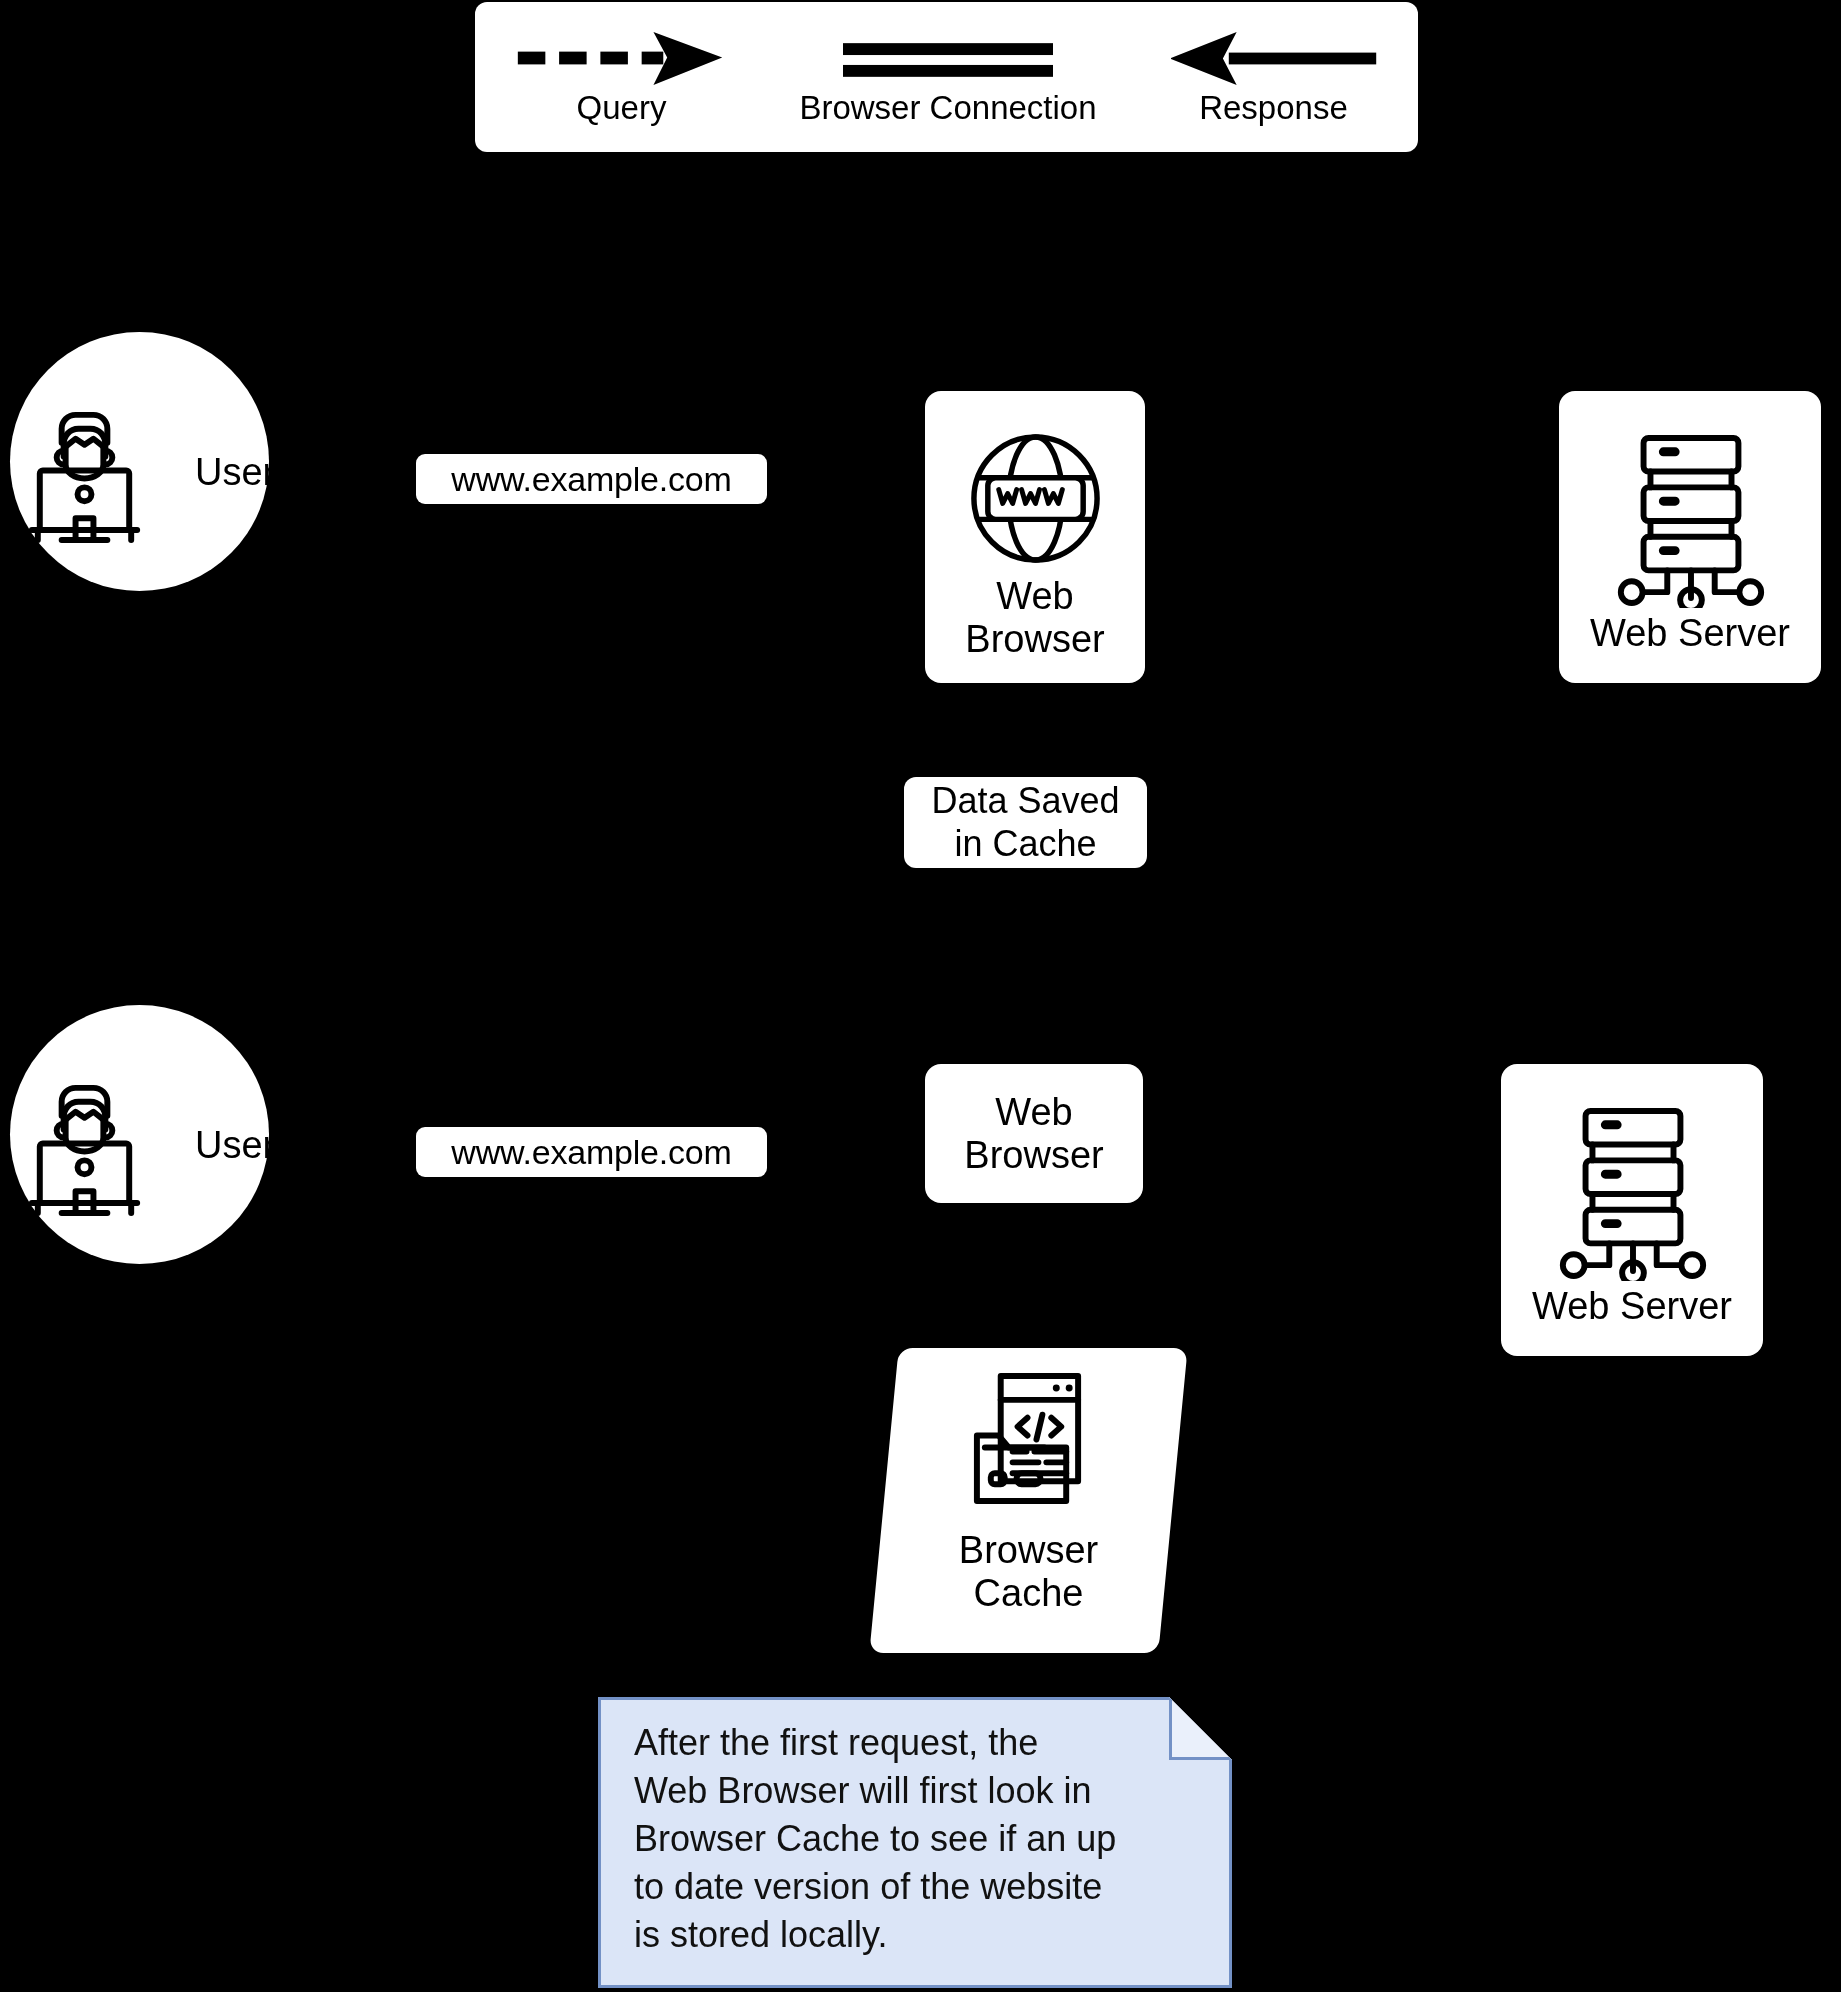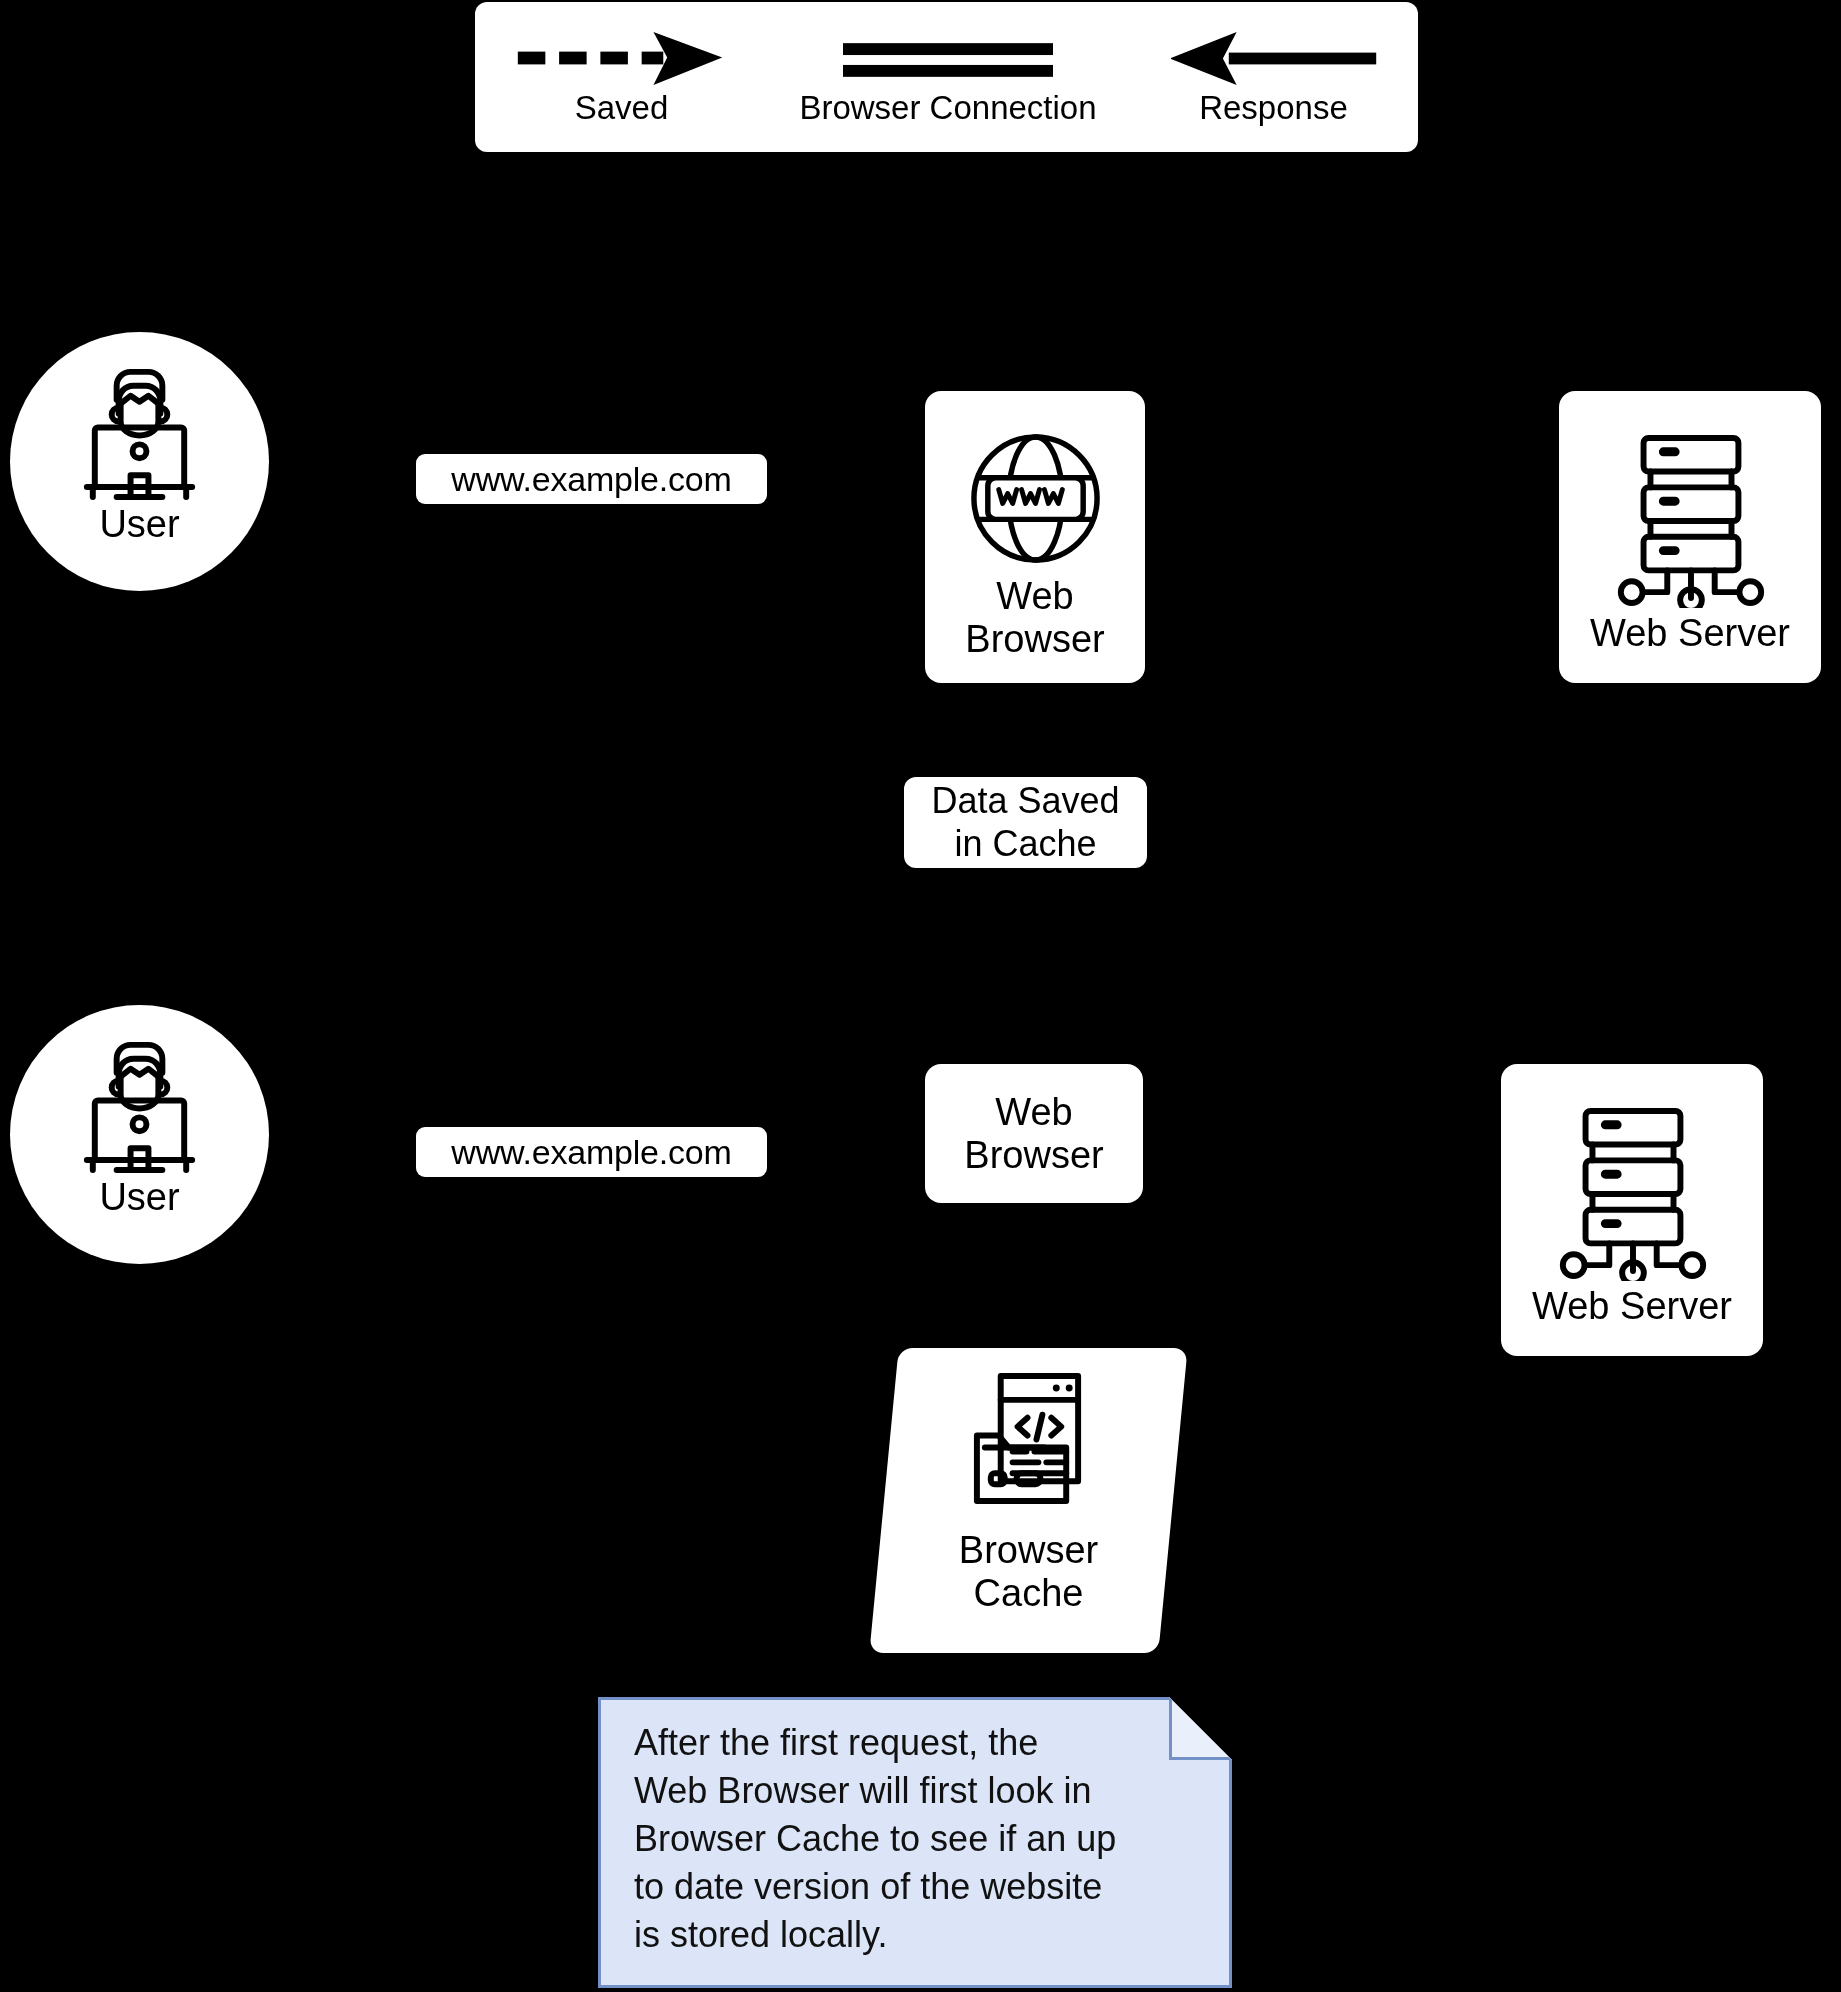--- a/index.html
+++ b/index.html
@@ -78,24 +78,24 @@
     white-space: pre-line;
   }
   .node-icon { display: block; }
 
   
   .user-circle {
     position: absolute;
     background: #ffffff;
     border-radius: 50%;
     display: flex;
-    flex-direction: column;
     align-items: center;
     justify-content: flex-start;
     box-sizing: border-box;
+    gap: 36px;
   }
   .user-label {
     font-size: 38px;
     color: #000000;
     line-height: 1;
   }
 
   
   .url-pill {
     position: absolute;
@@ -210,21 +210,21 @@
         <svg width="218" height="57" viewBox="0 0 220 58">
           <g fill="#000">
             <rect x="4" y="22" width="28" height="13"></rect>
             <rect x="46" y="22" width="28" height="13"></rect>
             <rect x="88" y="22" width="28" height="13"></rect>
             <rect x="130" y="22" width="22" height="13"></rect>
             <path d="M142 2 L212 28 L142 56 L156 28 Z"></path>
           </g>
         </svg>
       </div>
-      <div class="legend-label">Saved</div>
+      <div class="legend-label">Query</div>
     </div>
 
     <div class="legend-item" id="legend-ongoing">
       <div class="legend-glyph">
         <svg width="210" height="48" viewBox="0 0 212 48">
           <g fill="#000">
             <rect x="0" y="8" width="212" height="12"></rect>
             <rect x="0" y="30" width="212" height="12"></rect>
           </g>
         </svg>

